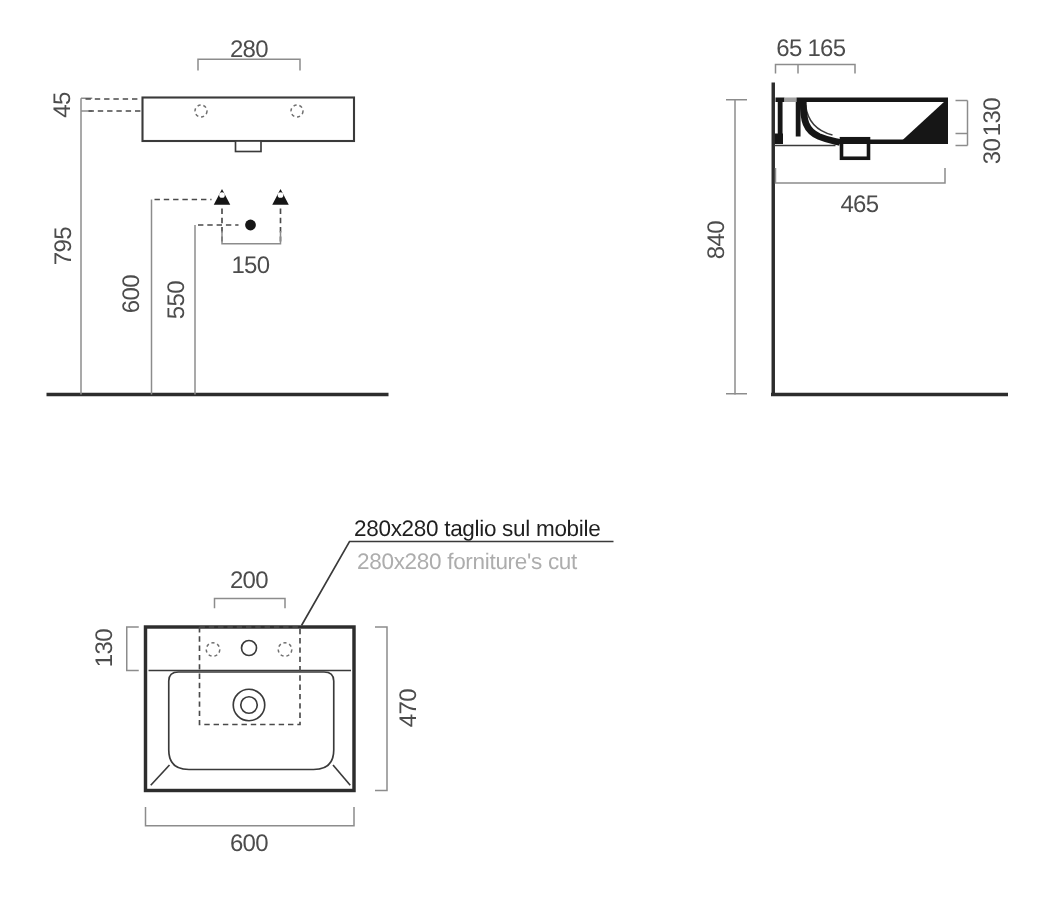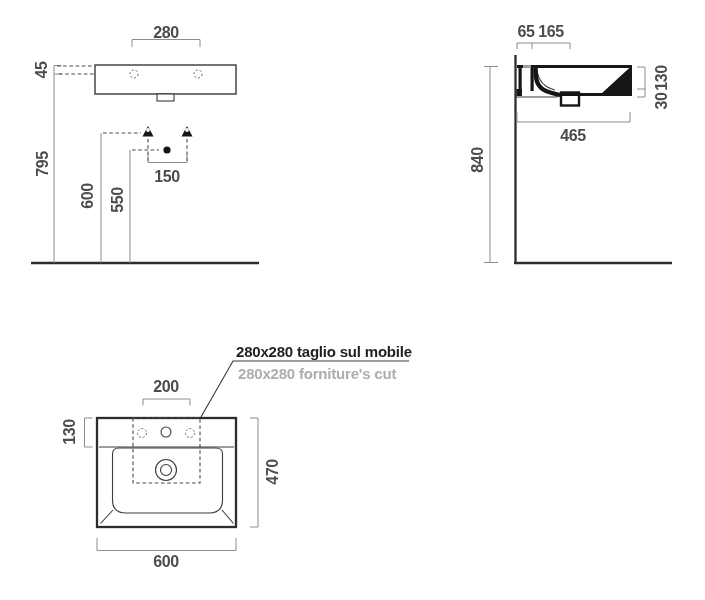--- a/index.html
+++ b/index.html
@@ -1,17 +1,17 @@
 <!DOCTYPE html>
 <html><head>
 <meta charset="utf-8">
 <style>
   html,body{margin:0;padding:0;background:#ffffff;}
   .canvas{position:relative;width:705px;height:600px;background:#ffffff;overflow:hidden;
-          font-family:"Liberation Sans",sans-serif;font-weight:bold;}
+          font-family:"Liberation Sans",sans-serif;}
   svg{display:block;}
   
   .ln   {stroke:#3a3a3a;stroke-width:1.4;fill:none;}
   .ln2  {stroke:#2d2d2d;stroke-width:2.3;fill:none;}
   .hv   {stroke:#161616;stroke-width:3;fill:none;}
   .thin {stroke:#3a3a3a;stroke-width:1.1;fill:none;}
   .dim  {stroke:#8c8c8c;stroke-width:1;fill:none;}
   .dsh  {stroke:#4a4a4a;stroke-width:1.1;stroke-dasharray:3.6 2.6;fill:none;}
   .dshc {stroke:#707070;stroke-width:1;stroke-dasharray:2.1 1.9;fill:none;}
   .fil  {fill:#161616;stroke:none;}

